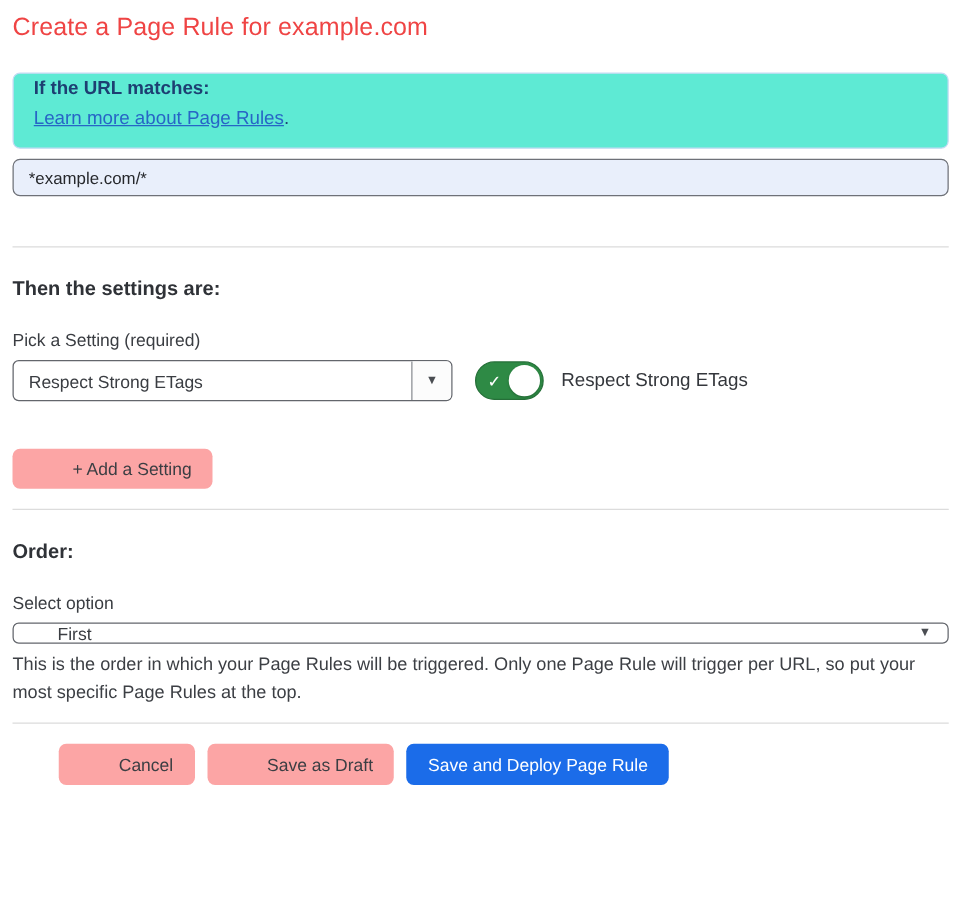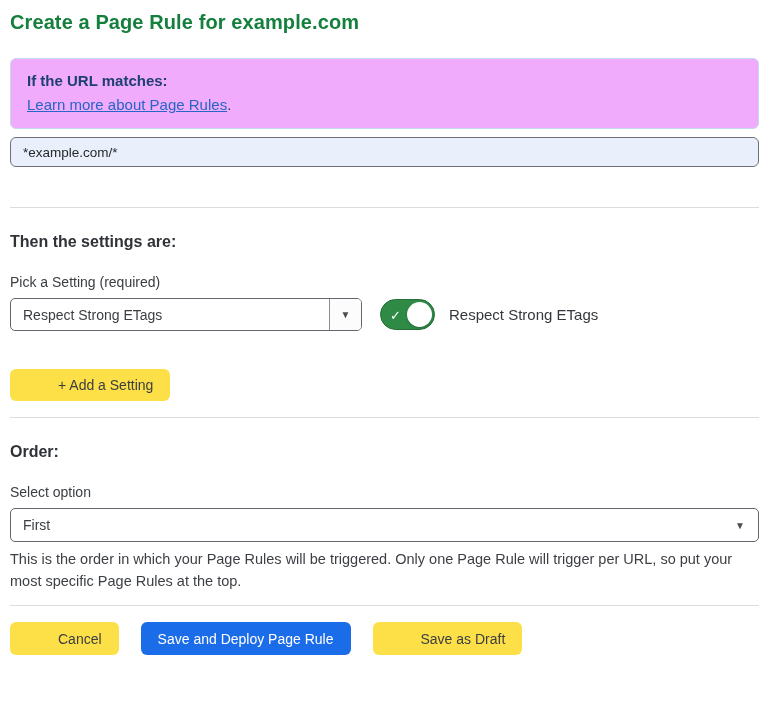--- a/index.html
+++ b/index.html
@@ -6,31 +6,31 @@
   html, body { width: 769px; height: 718px; background: #ffffff; overflow: hidden; }
   body {
     font-family: "Liberation Sans", "DejaVu Sans", sans-serif;
     color: #36393f;
   }
   .container { padding: 0 10px; width: 769px; }
 
   .page-title {
     margin-top: 11px;
     font-size: 20px;
-    font-weight: 700;
-    color: #15803d;
+    font-weight: 400;
+    color: #ef4444;
     letter-spacing: 0.1px;
   }
 
   .info-box {
     margin-top: 24px;
-    background: #f0abfc;
+    background: #5eead4;
     border: 1px solid #c3daf3;
     border-radius: 6px;
-    padding: 10px 16px 11px 16px;
+    padding: 0 16px 11px 16px;
     font-size: 15px;
     line-height: 24px;
     color: #1d3f72;
   }
   .info-box .info-heading { font-weight: 700; }
   .info-box a.info-link {
     color: #2765c6;
     text-decoration: underline;
     cursor: pointer;
   }
@@ -149,45 +149,46 @@
     align-items: center;
     justify-content: center;
     height: 33px;
     padding: 0 17px;
     border: none;
     border-radius: 6px;
     font-size: 14px;
     font-family: "Liberation Sans", "DejaVu Sans", sans-serif;
     cursor: pointer;
   }
-  .btn-gray { background: #fde047; color: #3b3e43; padding-left: 48px; }
+  .btn-gray { background: #fca5a5; color: #3b3e43; padding-left: 48px; }
   .btn-blue { background: #1b6ce9; color: #ffffff; }
 
   .add-setting-btn { margin-top: 38px; height: 32px; }
 
-  .order-select { margin-top: 8px; height: 34px; width: 100%; }
+  .order-select { margin-top: 8px; height: 17px; width: 100%; padding-left: 23px; }
   .order-select .select-arrow-box {
     border-left: none;
     background: transparent;
     width: 36px;
   }
 
   .help-text {
     margin-top: 6px;
     font-size: 14.5px;
     line-height: 22px;
     color: #3c3f44;
     max-width: 748px;
   }
 
   .footer-actions {
     margin-top: 16px;
     display: flex;
     align-items: center;
-    gap: 22px;
+    gap: 10px;
+    margin-left: 37px;
   }
 </style>
 </head>
 <body>
 
 <div class="container">
 
   <h1 class="page-title">Create a Page Rule for example.com</h1>
 
   <div class="info-box">
@@ -231,17 +232,17 @@
         <span>▼</span>
       </span>
   </div>
 
   <div class="help-text">This is the order in which your Page Rules will be triggered. Only one Page Rule will trigger per URL, so put your most specific Page Rules at the top.</div>
 
   <hr class="divider help-gap">
 
   <div class="footer-actions">
     <button class="btn btn-gray">Cancel</button>
+    <button class="btn btn-gray">Save as Draft</button>
     <button class="btn btn-blue">Save and Deploy Page Rule</button>
-    <button class="btn btn-gray">Save as Draft</button>
   </div>
 
 </div>
 
 </body></html>

